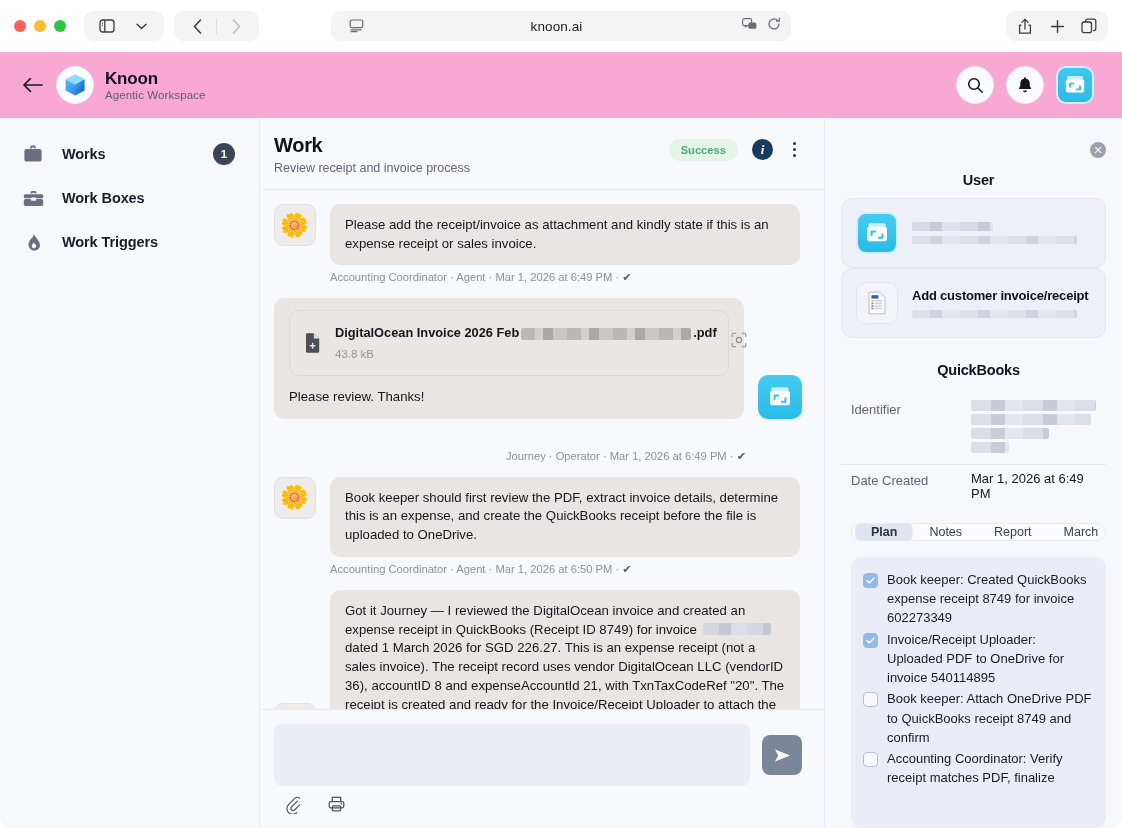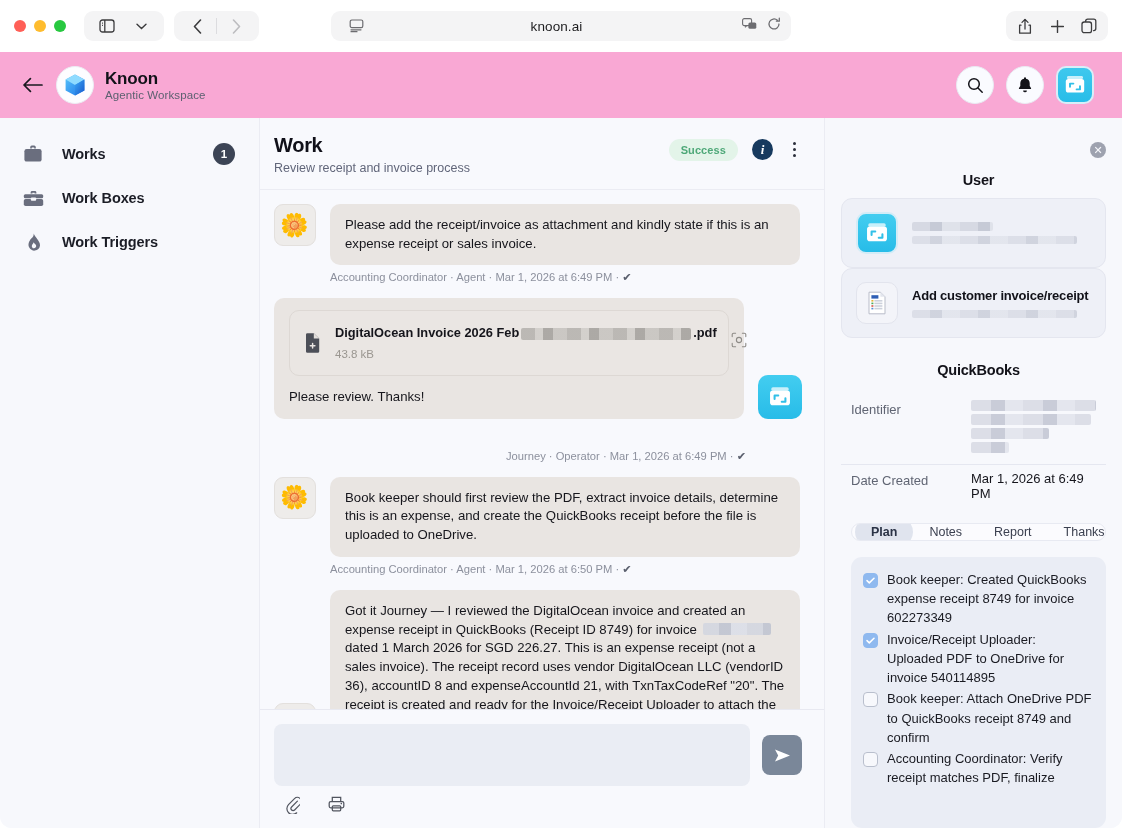--- a/index.html
+++ b/index.html
@@ -728,21 +728,21 @@
           <div class="info-row last">
             <span class="info-key">Date Created</span>
             <span class="info-val">Mar 1, 2026 at 6:49 PM</span>
           </div>
         </div>
 
         <div class="tabs">
           <div class="tab active">Plan</div>
           <div class="tab">Notes</div>
           <div class="tab">Report</div>
-          <div class="tab">Thanks</div>
+          <div class="tab">March</div>
         </div>
 
         <div class="plan">
           <div class="plan-item">
             <span class="check done">
               <svg width="9" height="7" viewBox="0 0 9 7" fill="none" stroke="#ffffff" stroke-width="1.5" stroke-linecap="round" stroke-linejoin="round">
                   <path d="M1 3.6 3.3 5.9 8 1.2"></path>
                 </svg>
             </span>
             <span class="plan-text">Book keeper: Created QuickBooks expense receipt 8749 for invoice 602273349</span>

